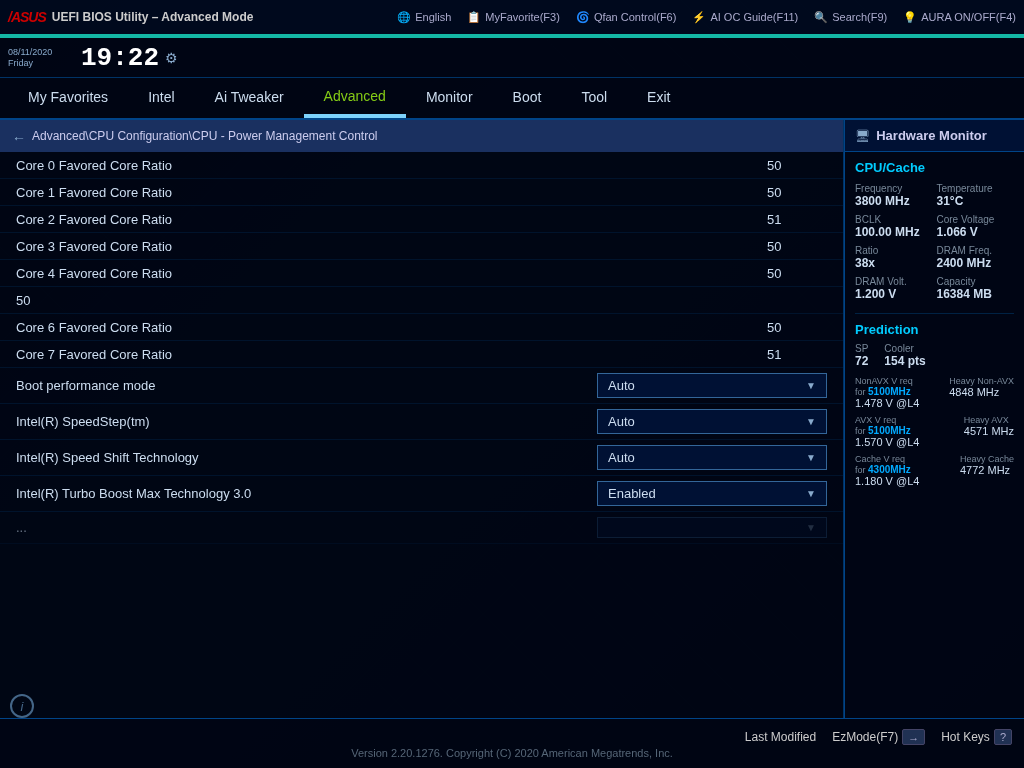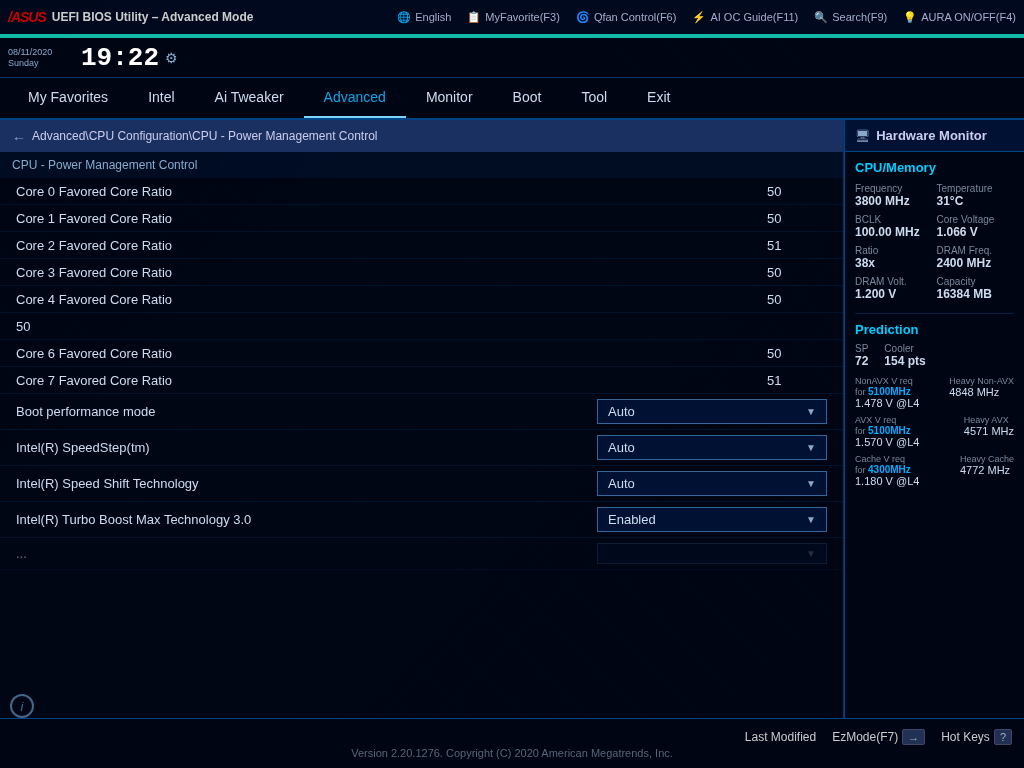--- a/index.html
+++ b/index.html
@@ -135,22 +135,22 @@
       display: flex;
       align-items: center;
       padding: 0 20px;
       font-size: 14px;
       color: #ccddef;
       cursor: pointer;
       border-bottom: 3px solid transparent;
       transition: color 0.2s;
     }
     .nav-item.active {
-      color: #0ea5e9;
-      border-bottom: 2px solid #7dd3fc;
+      color: #84cc16;
+      border-bottom: 4px solid #7dd3fc;
     }
 
     
     .main-content {
       position: relative;
       z-index: 10;
       display: flex;
       height: calc(768px - 38px - 40px - 42px - 50px);
     }
 
@@ -424,21 +424,21 @@
     <div class="header-tool">
       <span class="tool-icon">💡</span>
       <span>AURA ON/OFF(F4)</span>
     </div>
   </div>
 </div>
 
 <div class="datetime-bar">
   <div class="date-area">
     <span>08/11/2020</span>
-    <span>Sunday</span>
+    <span>Friday</span>
   </div>
   <div class="time-area">
     <span class="time-display">19:22</span>
     <span class="settings-icon">⚙</span>
   </div>
 </div>
 
 <div class="nav-bar">
   <div class="nav-item">My Favorites</div>
   <div class="nav-item">Intel</div>
@@ -453,21 +453,20 @@
 <div class="main-content">
 
   <div class="left-panel">
 
     <div class="breadcrumb">
       <span class="breadcrumb-arrow">←</span>
       <span>Advanced\CPU Configuration\CPU - Power Management Control</span>
     </div>
 
     <div class="settings-list">
-      <div class="section-header">CPU - Power Management Control</div>
 
       <div class="setting-row">
         <span class="setting-label">Core 0 Favored Core Ratio</span>
         <span class="setting-value">50</span>
       </div>
       <div class="setting-row">
         <span class="setting-label">Core 1 Favored Core Ratio</span>
         <span class="setting-value">50</span>
       </div>
       <div class="setting-row">
@@ -536,21 +535,21 @@
     </div>
   </div>
 
   <div class="right-panel">
     <div class="hw-monitor-header">
       <span class="monitor-icon">🖥</span>
       <span class="hw-monitor-title">Hardware Monitor</span>
     </div>
 
     <div class="hw-section">
-      <div class="hw-section-title">CPU/Memory</div>
+      <div class="hw-section-title">CPU/Cache</div>
       <div class="hw-grid">
         <div class="hw-item">
           <div class="hw-label">Frequency</div>
           <div class="hw-value">3800 MHz</div>
         </div>
         <div class="hw-item">
           <div class="hw-label">Temperature</div>
           <div class="hw-value">31°C</div>
         </div>
         <div class="hw-item">

